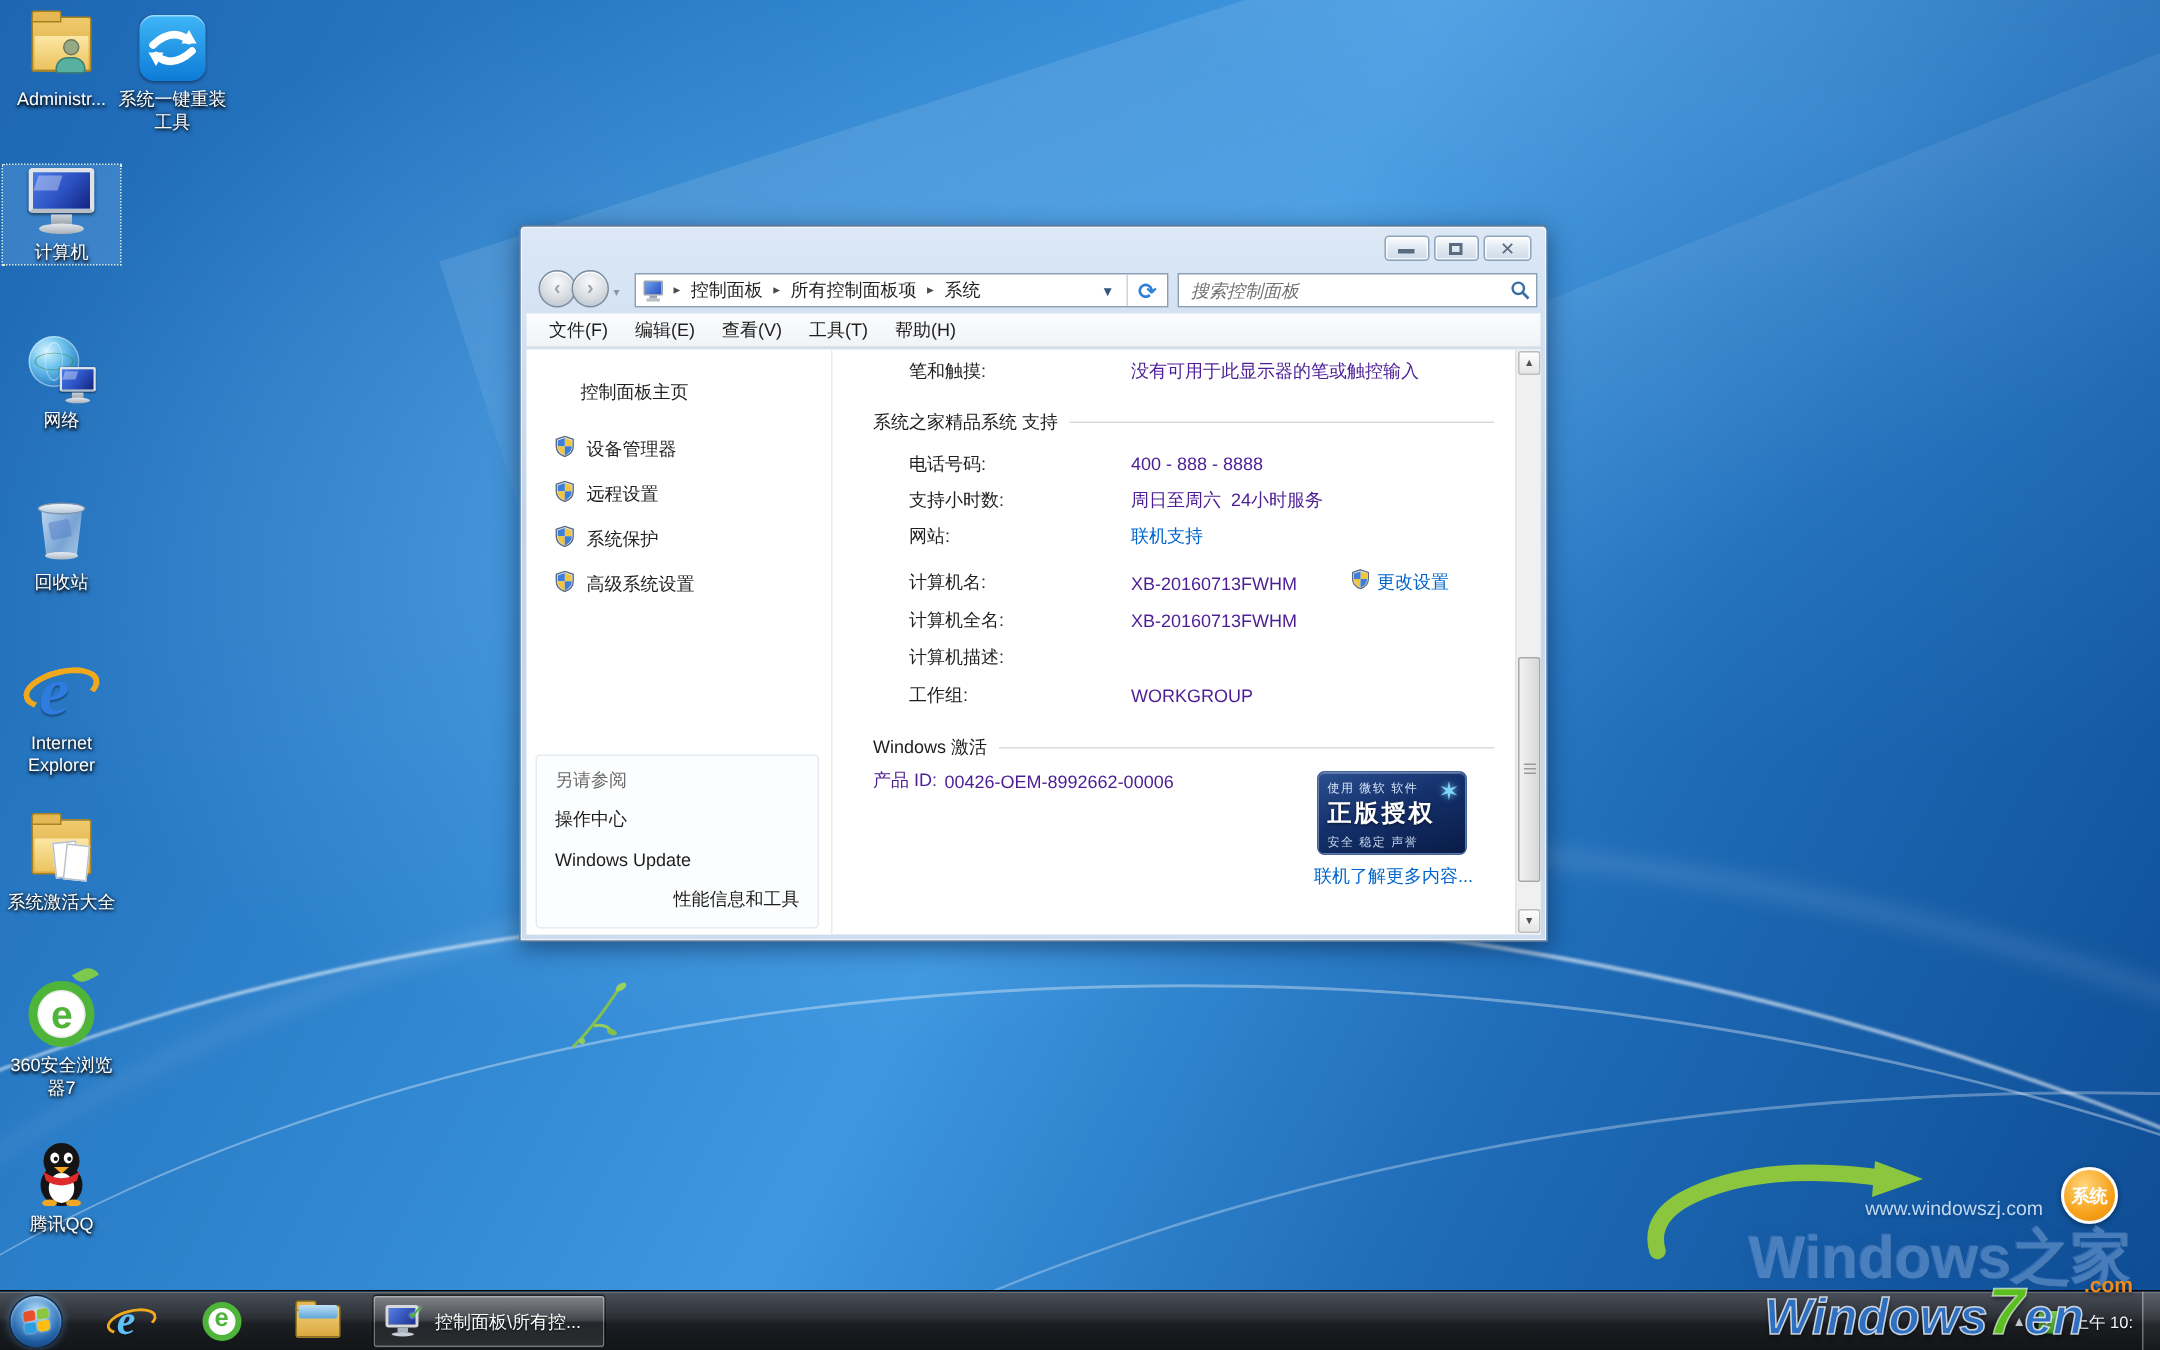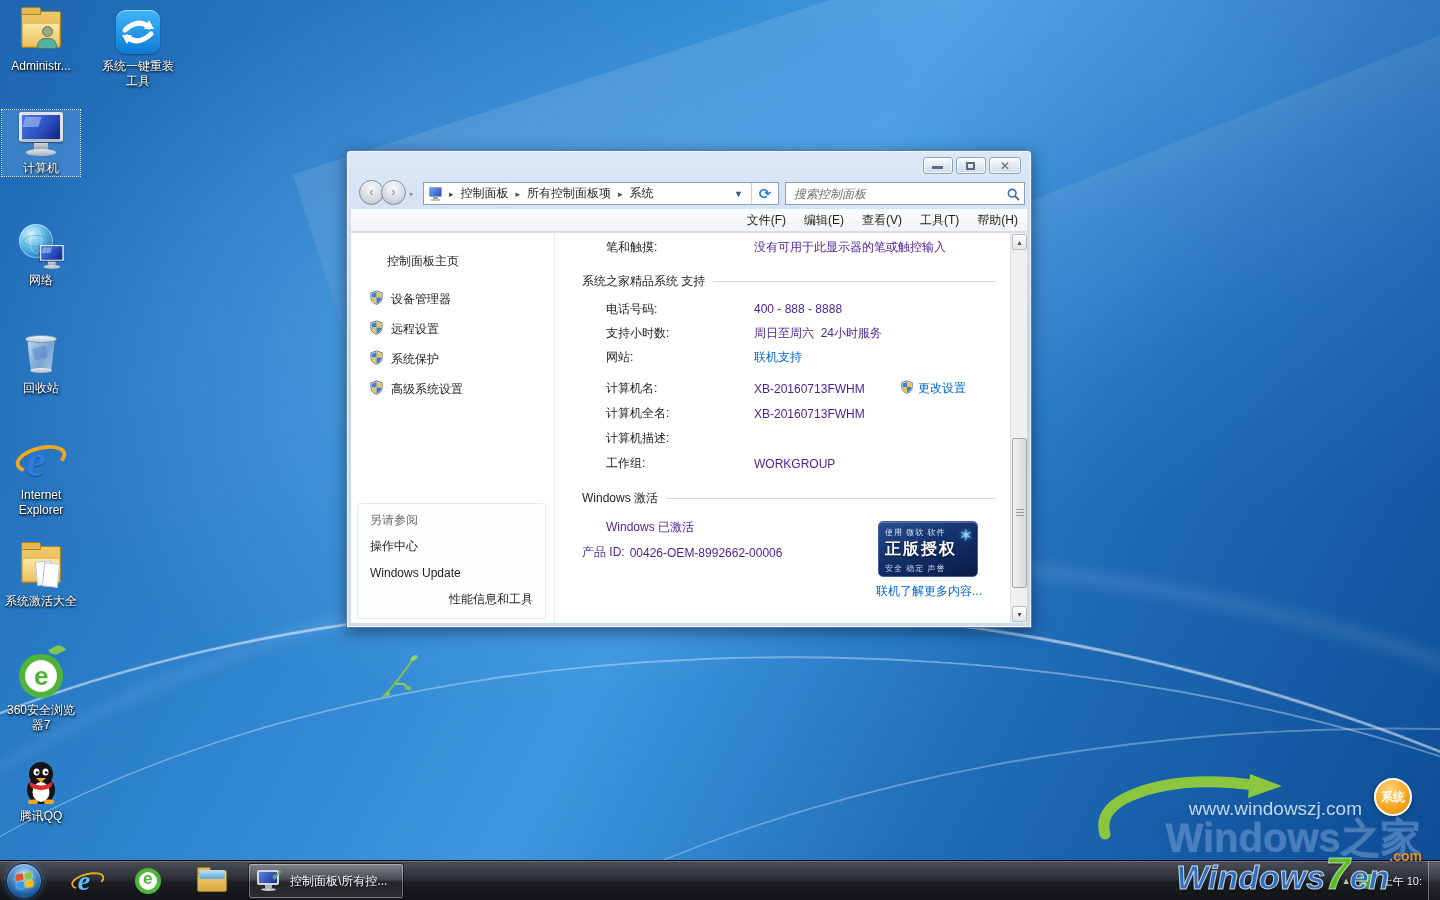--- a/index.html
+++ b/index.html
@@ -97,21 +97,21 @@
   .crumb { font-size:12px; color:#1e1e1e; padding:0 6px; white-space:nowrap; }
   .csep { font-size:9px; color:#4a4a4a; padding:0 1px; }
   .addrdrop { margin-left:auto; font-size:9px; color:#35557e; padding:0 8px; }
   .refresh { width:27px; height:21px; border-left:1px solid #c8d4e0; flex:none; display:flex; align-items:center; justify-content:center; color:#2e7fd6; font-size:15px; font-weight:bold; }
   .searchbox { position:absolute; left:438px; top:4px; width:240px; height:23px; background:#fff; border:1px solid #8ca0b5; display:flex; align-items:center; }
   .searchbox input { flex:1; border:none; outline:none; font-size:12px; padding:0 8px; color:#666; font-family:inherit; background:transparent; }
   .searchbox input::placeholder { color:#707070; font-style:italic; }
   .mag { width:22px; flex:none; text-align:center; }
   .mag svg { vertical-align:middle; }
   
-  .menubar { position:relative; margin:0 4px; height:23px; background:linear-gradient(#fbfcfd,#f1f3f6); border-bottom:1px solid #d8dde3; display:flex; align-items:center; padding-left:6px;justify-content:flex-end; }
+  .menubar { position:relative; margin:0 4px; height:23px; background:linear-gradient(#fbfcfd,#f1f3f6); border-bottom:1px solid #d8dde3; display:flex; align-items:center; padding-left:6px; }
   .mitem { font-size:12px; color:#1e1e1e; padding:3px 9px; }
   
   .winbody { position:absolute; left:4px; right:4px; top:82px; bottom:4px; background:#fff; overflow:hidden; }
   .sidebar { position:absolute; left:0; top:0; bottom:0; width:204px; background:#fff; border-right:1px solid #ececec; }
   .sb-home { font-size:12px; color:#1e1e1e; padding:20px 0 0 36px; }
   .sb-task { display:flex; align-items:center; gap:7px; font-size:12px; color:#1e1e1e; padding:6px 0 6px 18px; }
   .seealso { position:absolute; left:6px; right:8px; bottom:4px; border:1px solid #e4ebf2; background:#fcfdfe; border-radius:3px; padding:8px 12px 10px 12px; }
   .sa-head { font-size:12px; color:#6d6d6d; margin-bottom:9px; }
   .sa-item { font-size:12px; color:#1e1e1e; margin:0 0 11px 0; }
   .sa-item:last-child { margin-bottom:0;text-align:right; }
@@ -172,21 +172,21 @@
   .tmon3 { position:absolute; left:4px; top:19px; width:15px; height:3px; background:#c6cdd4; border-radius:50%; }
   .tcheck { position:absolute; right:0; top:-2px; color:#3db12e; font-size:14px; font-weight:bold; text-shadow:0 0 2px #fff; }
   .tray { position:absolute; right:14px; top:0; height:40px; display:flex; align-items:center; gap:8px; }
   .tray .caret { color:#e8eef5; font-size:9px; opacity:.8; }
   .gcheck { width:15px; height:15px; border-radius:3px; background:linear-gradient(#7ed15c,#3f9e2a); color:#fff; font-size:10px; line-height:15px; text-align:center; font-weight:bold; box-shadow:0 0 2px rgba(0,0,0,.5); }
   .clock { color:#f0f4f8; font-size:11px; text-shadow:0 1px 1px rgba(0,0,0,.7); padding-right:4px; }
   .showdesk { position:absolute; right:0; top:0; width:12px; height:40px; border-left:1px solid rgba(255,255,255,.35); background:linear-gradient(rgba(255,255,255,.10), rgba(255,255,255,.02)); }
 
   
   .wmark { position:absolute; right:0; bottom:0; width:360px; height:130px; z-index:9; pointer-events:none; }
-  .wm-url { position:absolute; right:78px; top:28px; font-size:19px; color:rgba(225,240,255,.85); text-shadow:0 1px 2px rgba(0,60,120,.5); }
+  .wm-url { position:absolute; right:78px; top:28px; font-size:13px; color:rgba(225,240,255,.85); text-shadow:0 1px 2px rgba(0,60,120,.5); }
   .wm-badge { position:absolute; right:28px; top:8px; width:38px; height:38px; border-radius:50%;
     background:radial-gradient(circle at 40% 30%, #ffd57a, #f7a21b 60%, #e88a0a); border:2px solid #fff;
     color:#fff; font-size:12px; font-weight:bold; display:flex; align-items:center; justify-content:center; box-shadow:0 1px 4px rgba(0,0,0,.4); }
   .wm-cn { position:absolute; right:20px; top:40px; font-size:40px; font-weight:bold; letter-spacing:0px;
     color:rgba(70,125,195,.55); text-shadow:1px 1px 0 rgba(255,255,255,.25), 0 0 8px rgba(30,80,150,.35); white-space:nowrap; }
   .wm-en { position:absolute; right:18px; top:78px; font-size:34px; font-weight:bold; font-style:italic; white-space:nowrap;
     color:#2f6fc0; -webkit-text-stroke:1px rgba(255,255,255,.75); text-shadow:0 2px 3px rgba(0,0,0,.45); }
   .wm-en .seven { color:#5bbf21; font-size:44px; -webkit-text-stroke:1px rgba(255,255,255,.6); }
   .wm-en .com { color:#f08a18; font-size:14px; vertical-align:28px; -webkit-text-stroke:0; font-style:normal; }
   .wm-swoosh { position:absolute; right:120px; top:2px; width:230px; height:80px; }
@@ -218,21 +218,21 @@
           <div class="front"></div>
         </div>
       <div class="person">
           <div class="hd"></div>
           <div class="bd"></div>
         </div>
     </div>
     <div class="lbl">Administr...</div>
   </div>
 
-  <div class="dicon" style="left:76px; top:8px;margin-left:23px;">
+  <div class="dicon" style="left:76px; top:8px;">
     <div class="img">
       <div class="rtool">
         <svg viewBox="0 0 44 44" width="44" height="44">
           <path d="M9 20 Q22 8 33 17" stroke="#fff" stroke-width="5" fill="none" stroke-linecap="round"></path>
           <path d="M35 24 Q22 36 11 27" stroke="#fff" stroke-width="5" fill="none" stroke-linecap="round"></path>
           <path d="M33 10 L38 19 L28 19 Z" fill="#fff"></path>
           <path d="M11 34 L6 25 L16 25 Z" fill="#fff"></path>
         </svg>
       </div>
     </div>
@@ -482,23 +482,20 @@
         <div class="row" style="height:25px;">
           <span class="lab">工作组:</span>
           <span class="val">WORKGROUP</span>
         </div>
 
         <div class="sect">
           <span class="st">Windows 激活</span>
           <span class="rule"></span>
         </div>
         <div class="activ">
-          <div class="row" style="margin-top:7px; height:25px;">
-            <span class="val">Windows 已激活</span>
-          </div>
           <div class="row" style="margin-left:0; height:25px;">
             <span class="val">产品 ID:</span>
             <span class="val" style="margin-left:5px;">00426-OEM-8992662-00006</span>
           </div>
           <div class="badge">
             <span class="star">✶</span>
             <div class="b1">使用 微软 软件</div>
             <div class="b2">正版授权</div>
             <div class="b3">安全 稳定 声誉</div>
           </div>

